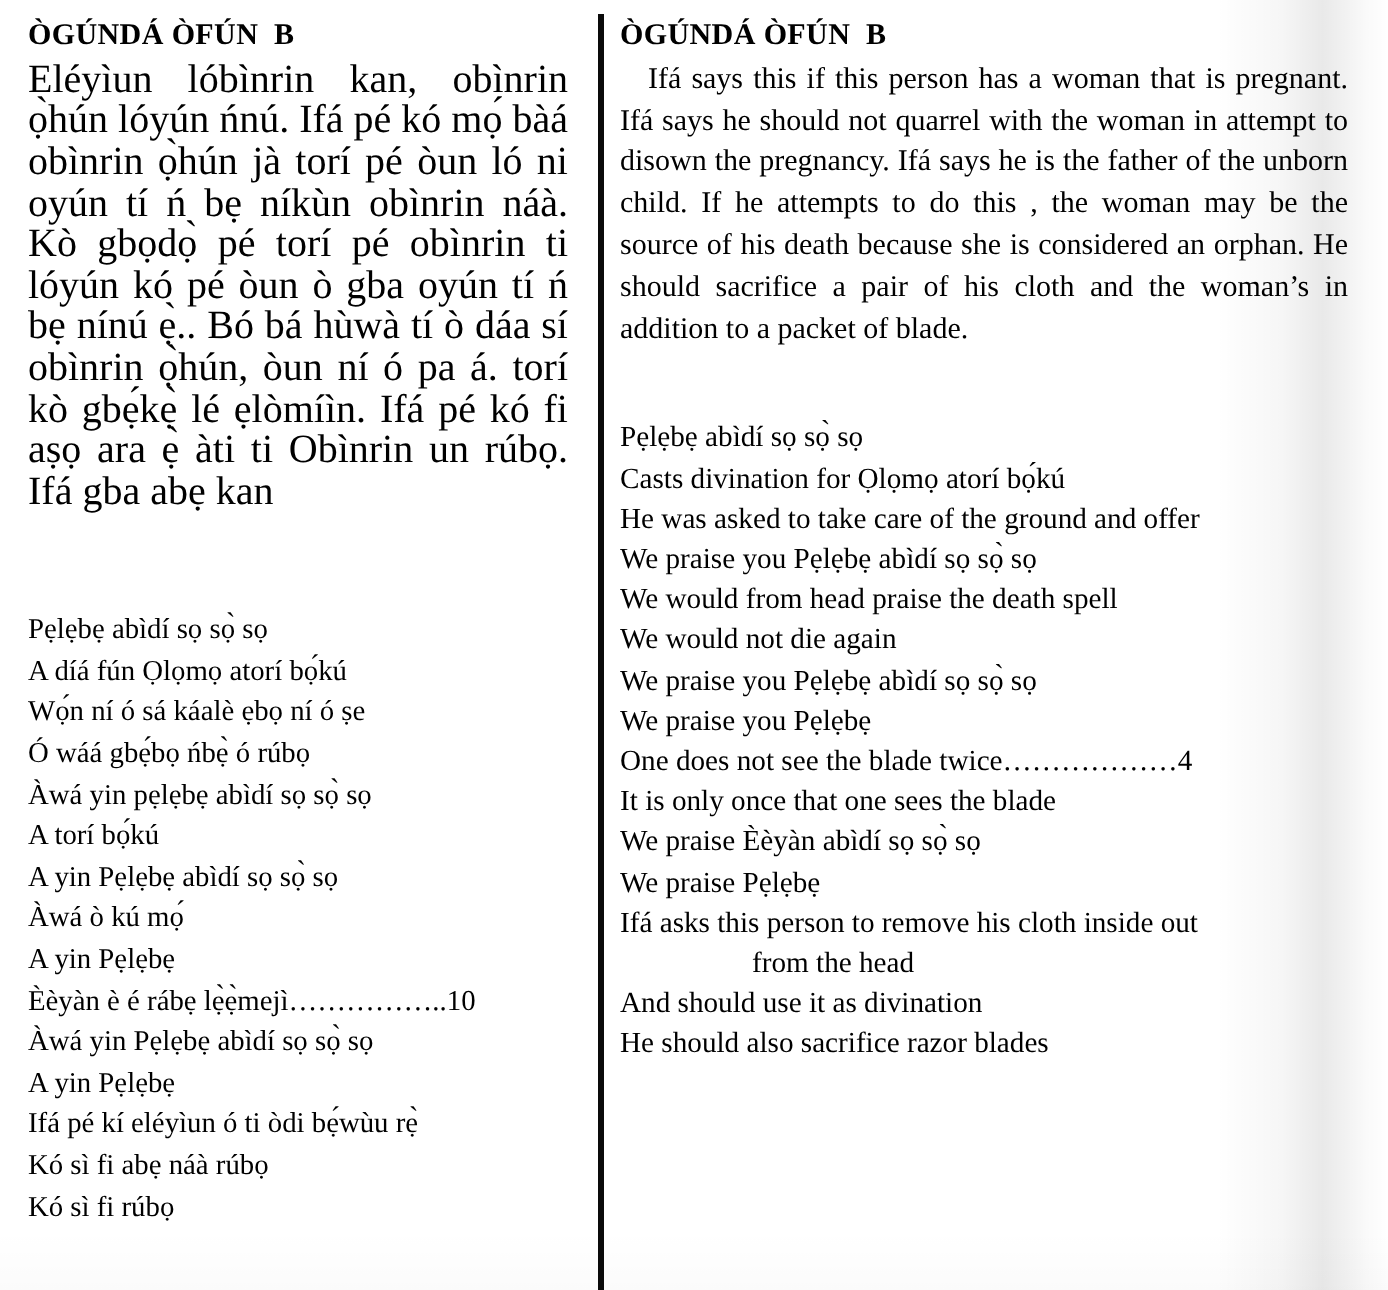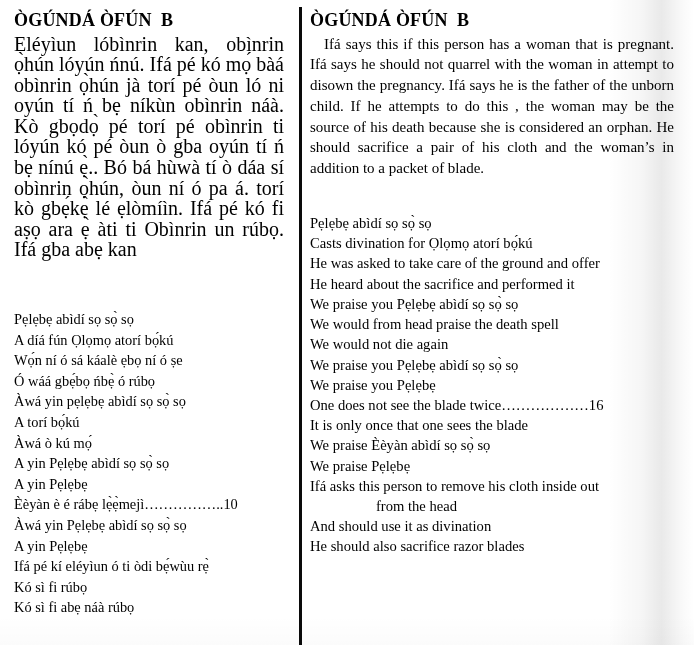--- a/index.html
+++ b/index.html
@@ -63,21 +63,21 @@
   }
   .col-right {
     left: 304px;
     width: 382px;
     padding: 9px 12px 0 6px;
     box-sizing: border-box;
   }
 
   .odu-title {
     font-weight: bold;
-    font-size: 18px;
+    font-size: 15px;
     letter-spacing: 0.2px;
     line-height: 1.25;
     margin: 0 0 2px 0;
     white-space: pre;
   }
 
   .para-yoruba {
     font-size: 20px;
     line-height: 20.6px;
     text-align: justify;
@@ -129,47 +129,46 @@
     <div class="odu-title">ÒGÚNDÁ ÒFÚN  B</div>
     <p class="para-yoruba">Eléyìun lóbìnrin kan, obìnrin ọ̀hún lóyún ńnú. Ifá pé kó mọ́ bàá obìnrin ọ̀hún jà torí pé òun ló ni oyún tí ń bẹ níkùn obìnrin náà. Kò gbọdọ̀ pé torí pé obìnrin ti lóyún kó pé òun ò gba oyún tí ń bẹ nínú ẹ̀.. Bó bá hùwà tí ò dáa sí obìnrin ọ̀hún, òun ní ó pa á. torí kò gbẹ́kẹ̀ lé ẹlòmíìn. Ifá pé kó fi aṣọ ara ẹ̀ àti ti Obìnrin un rúbọ.  Ifá gba abẹ kan</p>
     <div class="spacer-left-1"></div>
     <ul class="verse verse-left" id="left-verse">
         <li>Pẹlẹbẹ abìdí sọ sọ̀ sọ</li>
         <li>A díá fún Ọlọmọ atorí bọ́kú</li>
         <li>Wọ́n ní ó sá káalè ẹbọ ní ó ṣe</li>
         <li>Ó wáá gbẹ́bọ ńbẹ̀ ó rúbọ</li>
         <li>Àwá yin pẹlẹbẹ abìdí sọ sọ̀ sọ</li>
         <li>A torí bọ́kú</li>
+        <li>A yin Pẹlẹbẹ abìdí sọ sọ̀ sọ</li>
         <li>Àwá ò kú mọ́</li>
-        <li>A yin Pẹlẹbẹ abìdí sọ sọ̀ sọ</li>
         <li>A yin Pẹlẹbẹ</li>
         <li>Èèyàn è é rábẹ lẹ̀ẹ̀mejì……………..10</li>
         <li>Àwá yin Pẹlẹbẹ abìdí sọ sọ̀ sọ</li>
         <li>A yin Pẹlẹbẹ</li>
         <li>Ifá pé kí eléyìun ó ti òdi bẹ́wùu rẹ̀</li>
+        <li>Kó sì fi abẹ náà rúbọ</li>
         <li>Kó sì fi rúbọ</li>
-        <li>Kó sì fi abẹ náà rúbọ</li>
       </ul>
   </div>
 
   <div class="col col-right">
     <div class="odu-title">ÒGÚNDÁ ÒFÚN  B</div>
     <p class="para-english">Ifá says this if this person has a woman that is pregnant. Ifá says he should not quarrel with the woman in attempt to disown the pregnancy. Ifá says he is the father of the unborn child. If he attempts to do this , the woman may be the source of his death because she is considered an orphan. He should sacrifice a pair of his cloth and the woman’s in addition to a packet of blade.</p>
     <div class="spacer-right-1"></div>
     <ul class="verse verse-right" id="right-verse">
         <li>Pẹlẹbẹ abìdí sọ sọ̀ sọ</li>
         <li>Casts divination for Ọlọmọ atorí bọ́kú</li>
         <li>He was asked to take care of the ground and offer</li>
-        <li>He heard about the sacrifice and performed it</li>
         <li>We praise you Pẹlẹbẹ abìdí sọ sọ̀ sọ</li>
         <li>We would from head praise the death spell</li>
         <li>We would not die again</li>
         <li>We praise you Pẹlẹbẹ abìdí sọ sọ̀ sọ</li>
         <li>We praise you Pẹlẹbẹ</li>
-        <li>One does not see the blade twice………………16</li>
+        <li>One does not see the blade twice………………4</li>
         <li>It is only once that one sees the blade</li>
         <li>We praise Èèyàn abìdí sọ sọ̀ sọ</li>
         <li>We praise Pẹlẹbẹ</li>
         <li>Ifá asks this person to remove his cloth inside out</li>
         <li class="indented">from the head</li>
         <li>And should use it as divination</li>
         <li>He should also sacrifice razor blades</li>
       </ul>
   </div>
 

